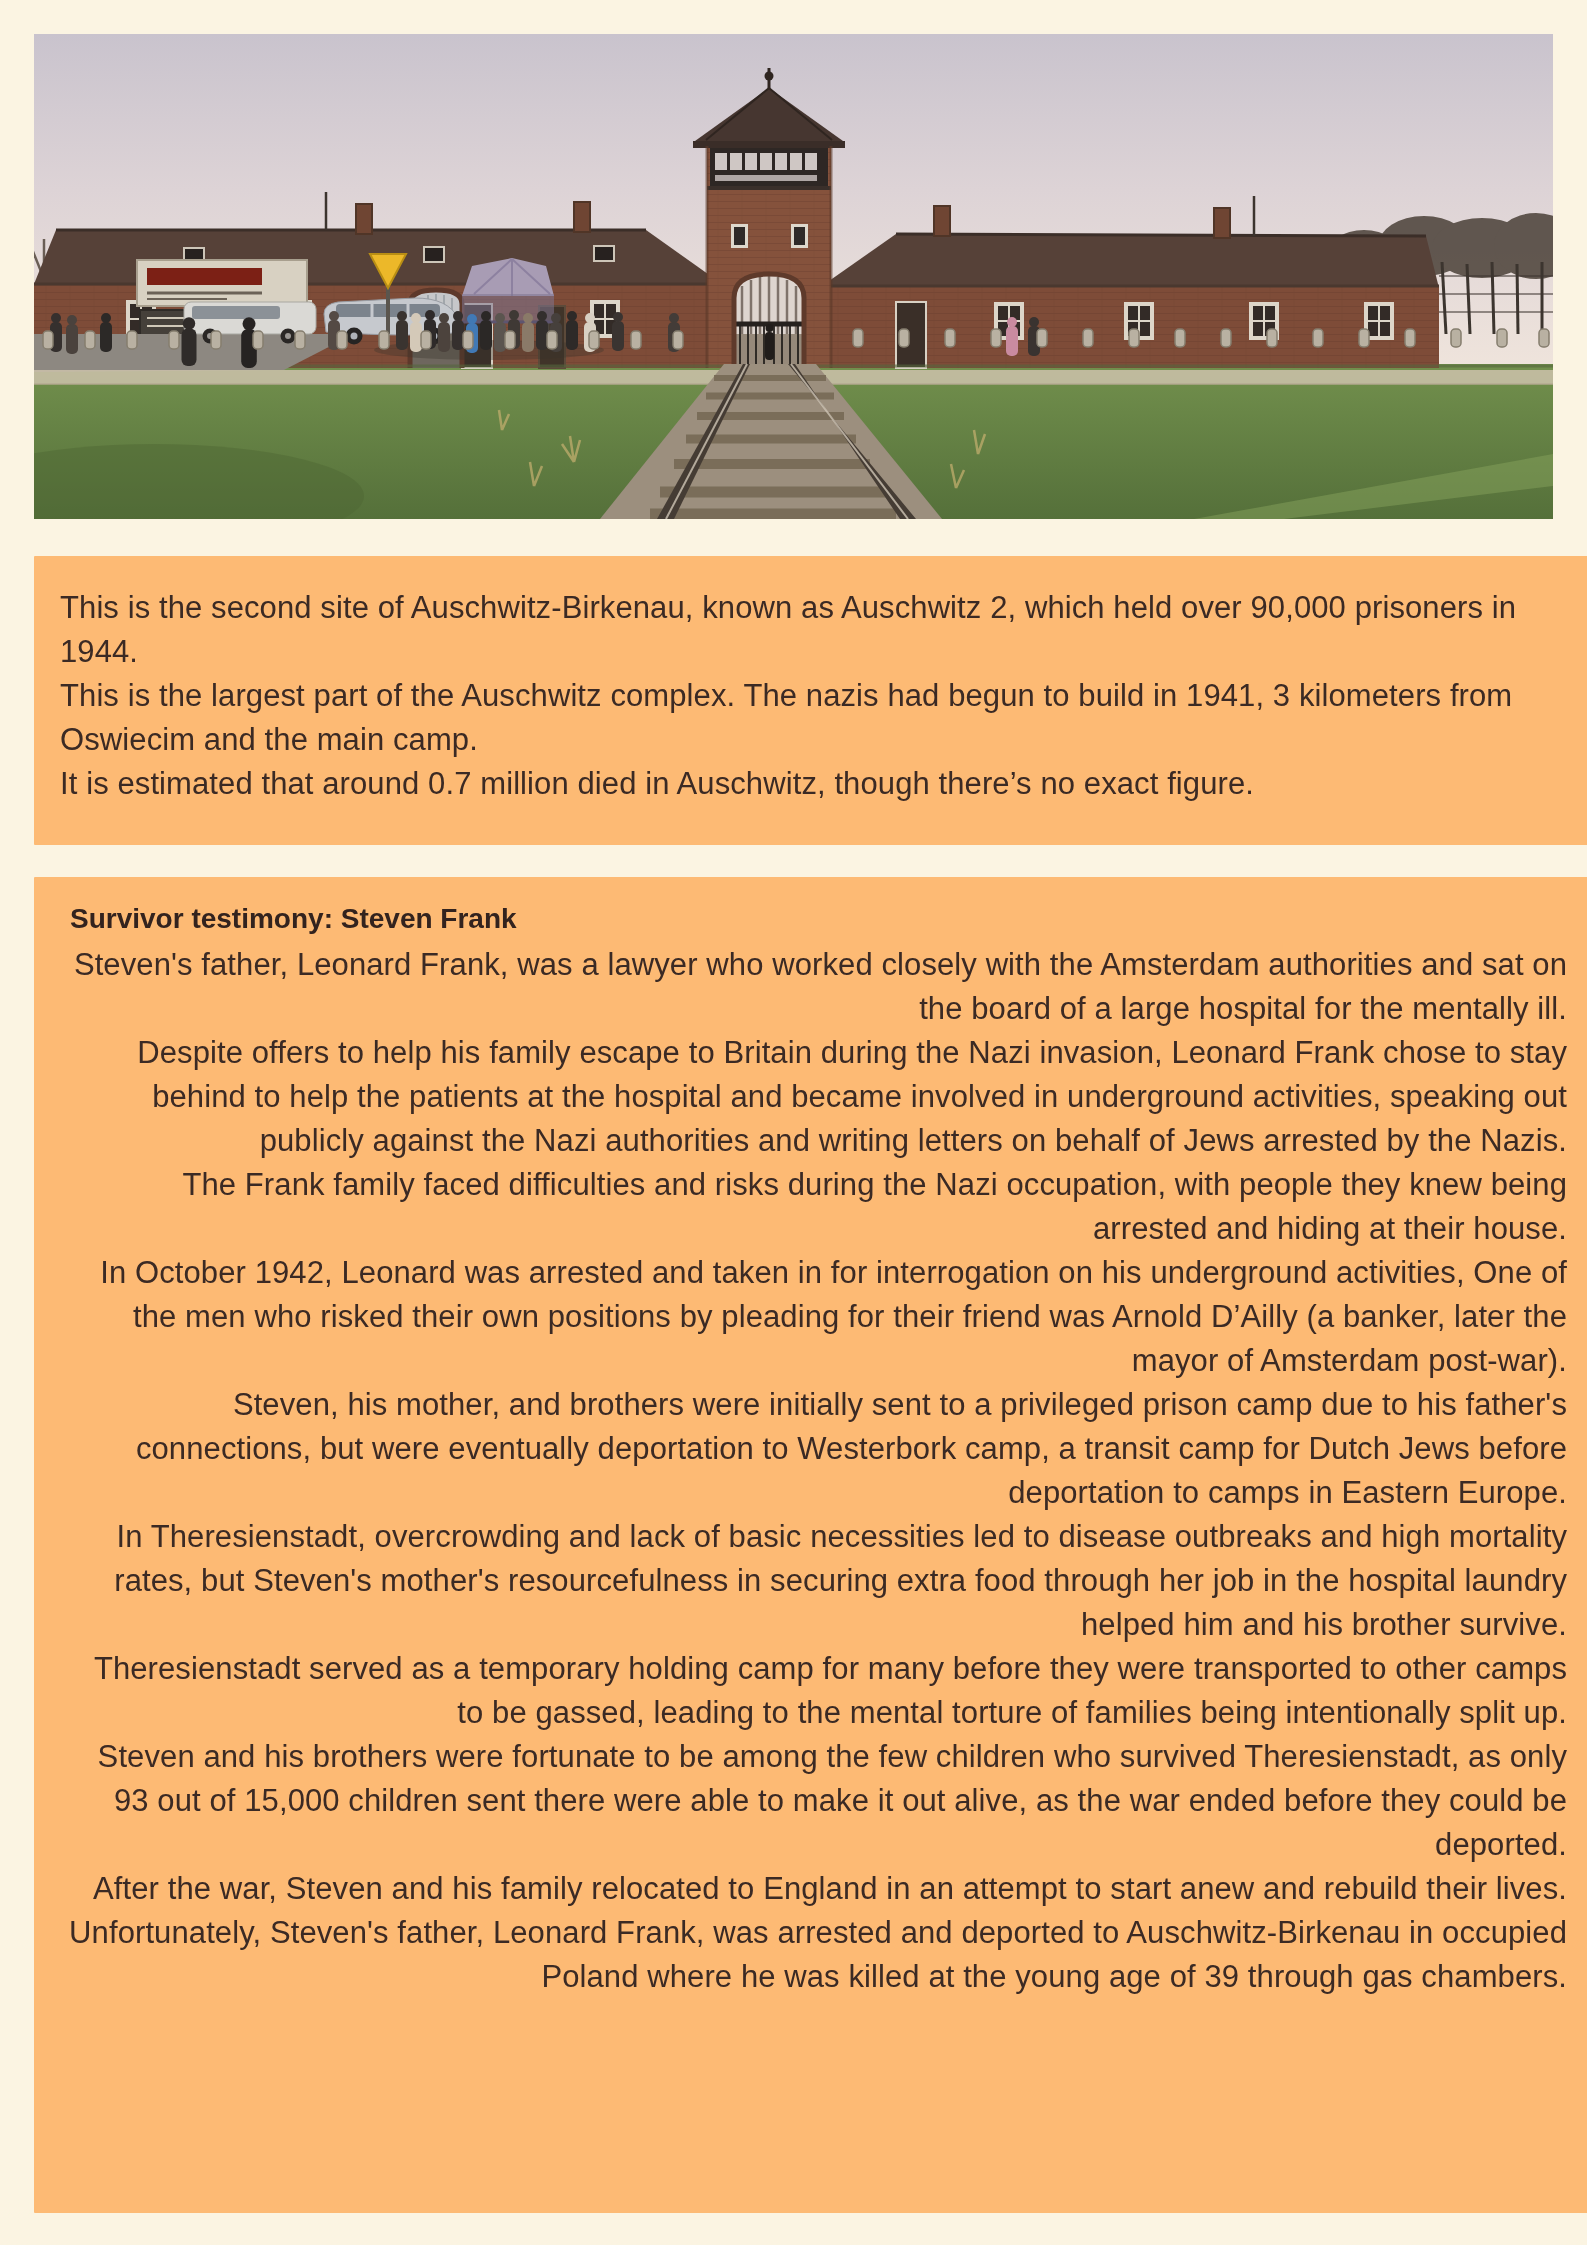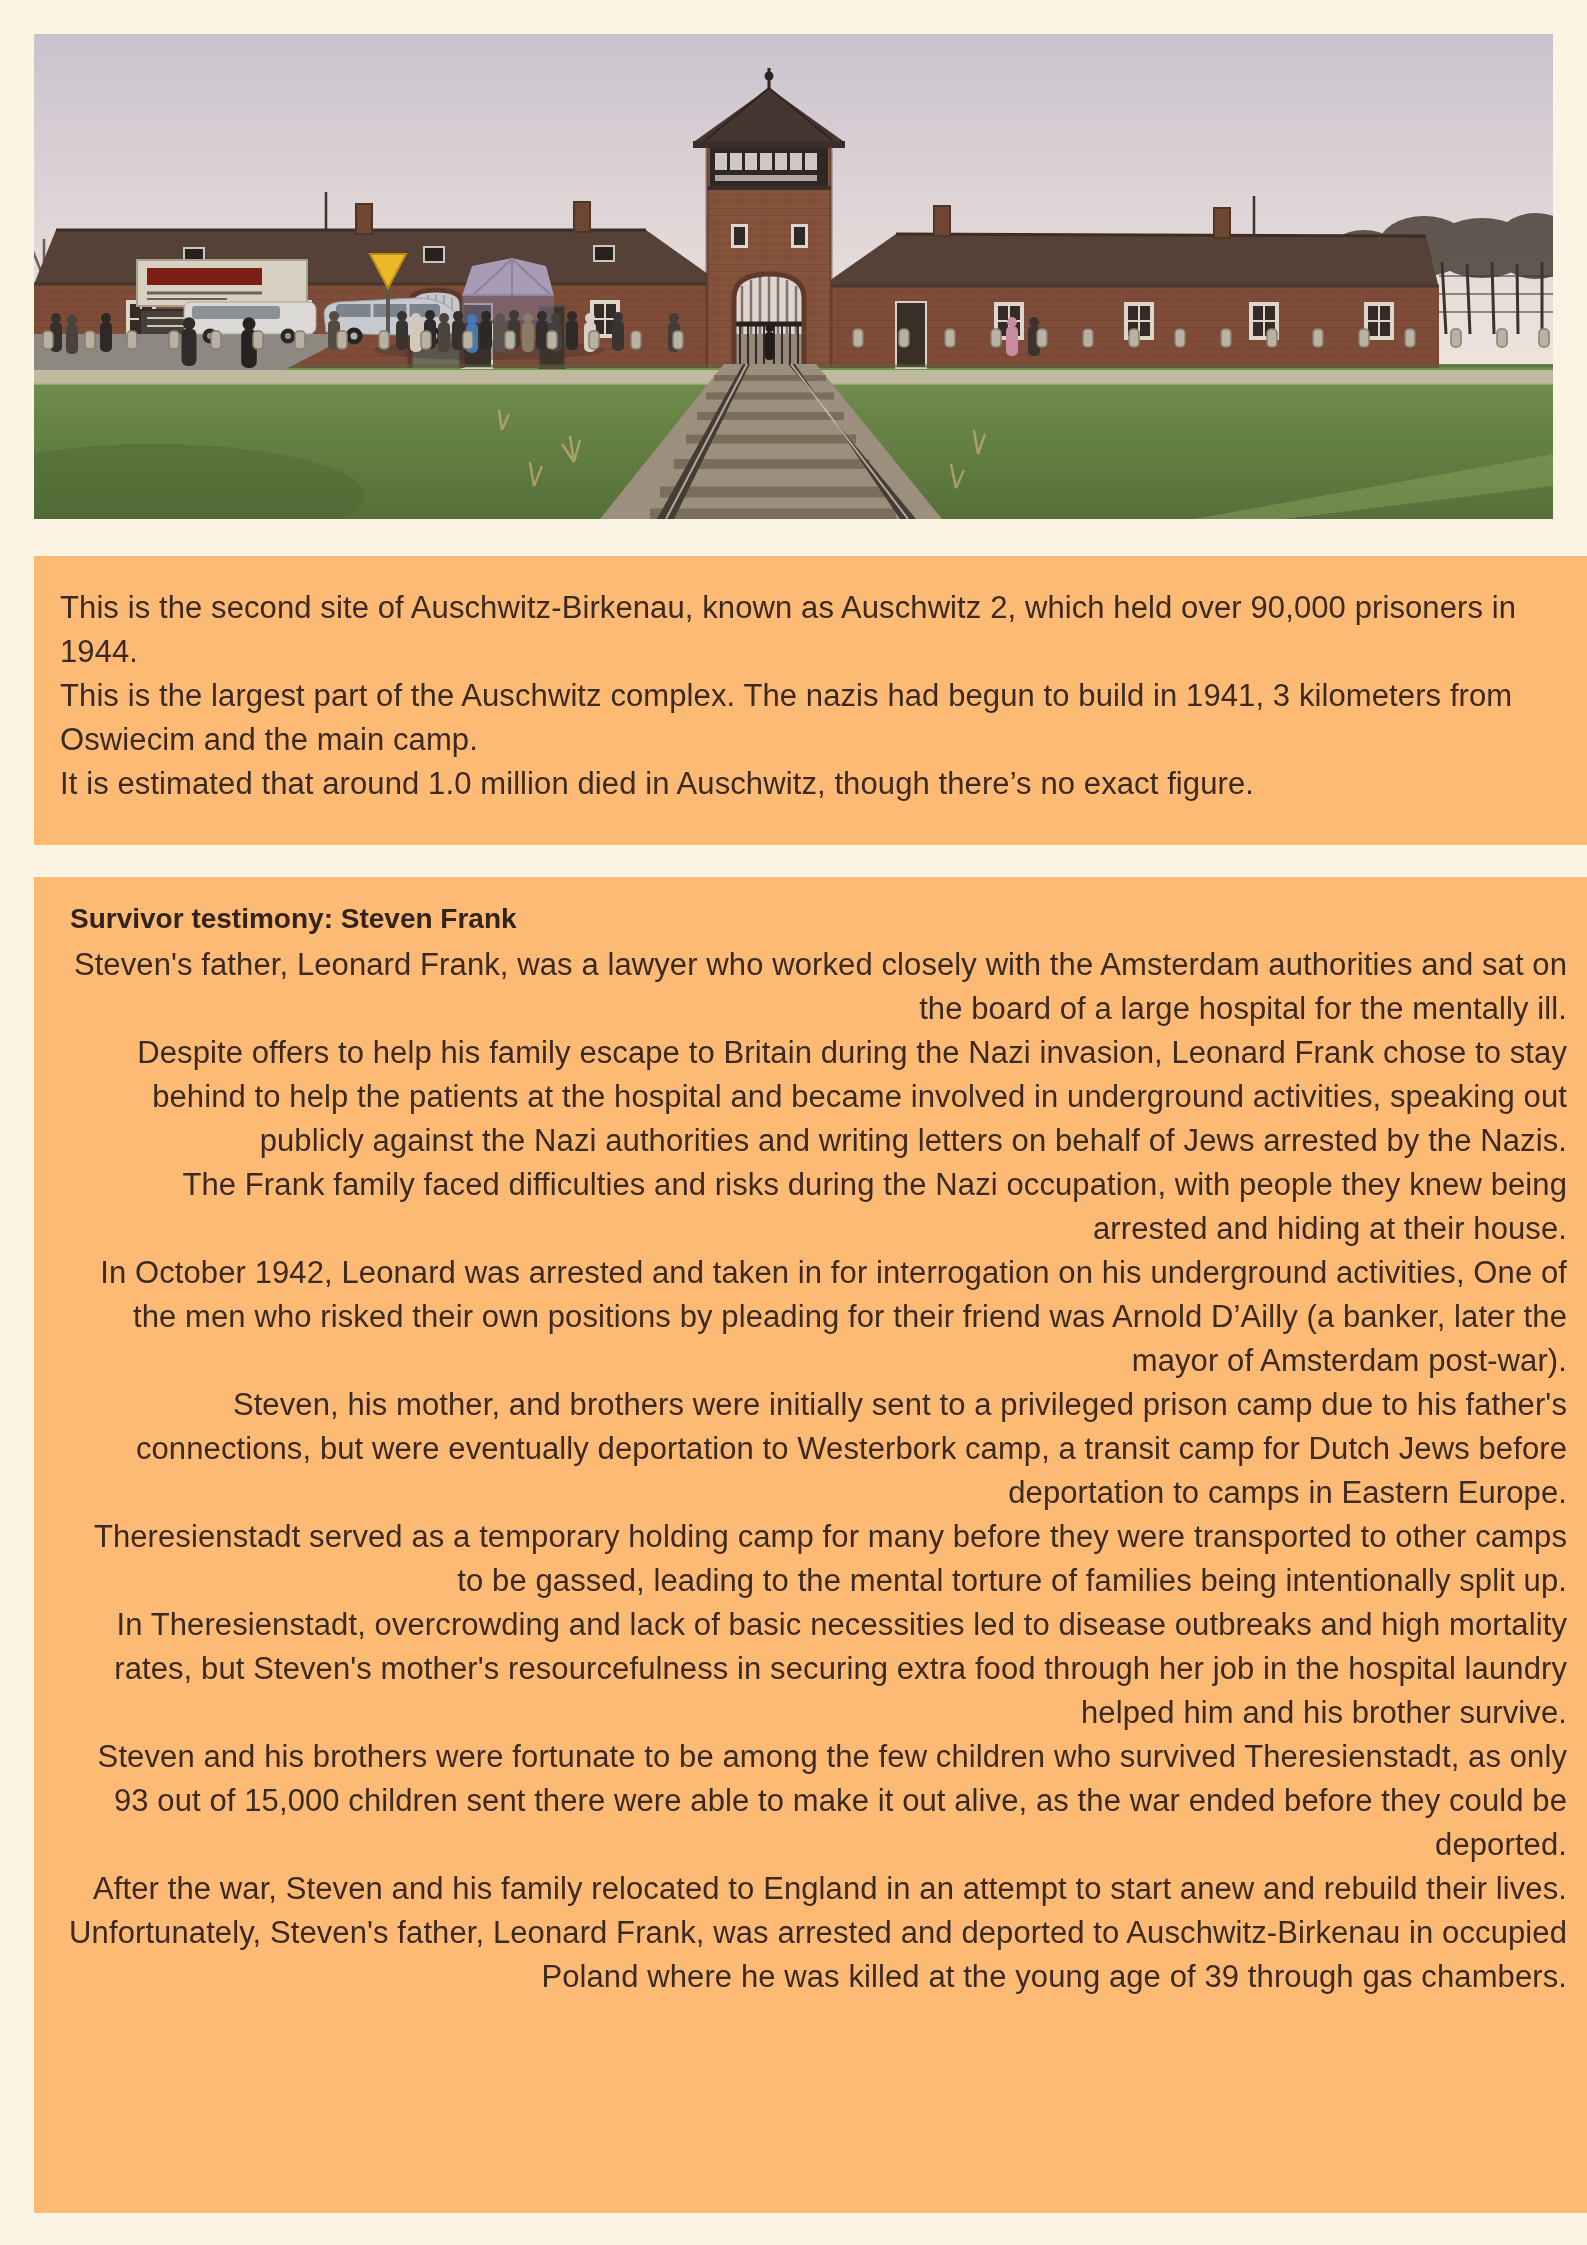--- a/index.html
+++ b/index.html
@@ -355,30 +355,30 @@
           <use href="#bol" x="1422" y="312"></use>
           <use href="#bol" x="1468" y="312"></use>
         <use href="#bol" x="1510" y="312"></use>
       </g>
     </svg>
   </div>
 
   <section class="panel panel-info">
     <p>This is the second site of Auschwitz-Birkenau, known as Auschwitz 2, which held over 90,000 prisoners in 1944.</p>
     <p>This is the largest part of the Auschwitz complex. The nazis had begun to build in 1941, 3 kilometers from Oswiecim and the main camp.</p>
-    <p>It is estimated that around 1.0 million died in Auschwitz, though there’s no exact figure.</p>
+    <p>It is estimated that around 0.7 million died in Auschwitz, though there’s no exact figure.</p>
   </section>
 
   <section class="panel panel-testimony">
     <h2 class="testimony-heading">Survivor testimony: Steven Frank</h2>
     <p>Steven's father, Leonard Frank, was a lawyer who worked closely with the Amsterdam authorities and sat on the board of a large hospital for the mentally ill.</p>
     <p>Despite offers to help his family escape to Britain during the Nazi invasion, Leonard Frank chose to stay behind to help the patients at the hospital and became involved in underground activities, speaking out publicly against the Nazi authorities and writing letters on behalf of Jews arrested by the Nazis.</p>
     <p>The Frank family faced difficulties and risks during the Nazi occupation, with people they knew being arrested and hiding at their house.</p>
     <p>In October 1942, Leonard was arrested and taken in for interrogation on his underground activities, One of the men who risked their own positions by pleading for their friend was Arnold D’Ailly (a banker, later the mayor of Amsterdam post-war).</p>
     <p>Steven, his mother, and brothers were initially sent to a privileged prison camp due to his father's connections, but were eventually deportation to Westerbork camp, a transit camp for Dutch Jews before deportation to camps in Eastern Europe.</p>
+    <p>In Theresienstadt, overcrowding and lack of basic necessities led to disease outbreaks and high mortality rates, but Steven's mother's resourcefulness in securing extra food through her job in the hospital laundry helped him and his brother survive.</p>
     <p>Theresienstadt served as a temporary holding camp for many before they were transported to other camps to be gassed, leading to the mental torture of families being intentionally split up.</p>
-    <p>In Theresienstadt, overcrowding and lack of basic necessities led to disease outbreaks and high mortality rates, but Steven's mother's resourcefulness in securing extra food through her job in the hospital laundry helped him and his brother survive.</p>
     <p>Steven and his brothers were fortunate to be among the few children who survived Theresienstadt, as only 93 out of 15,000 children sent there were able to make it out alive, as the war ended before they could be deported.</p>
     <p>After the war, Steven and his family relocated to England in an attempt to start anew and rebuild their lives.</p>
     <p>Unfortunately, Steven's father, Leonard Frank, was arrested and deported to Auschwitz-Birkenau in occupied Poland where he was killed at the young age of 39 through gas chambers.</p>
   </section>
 
 </div>
 
 </body></html>

